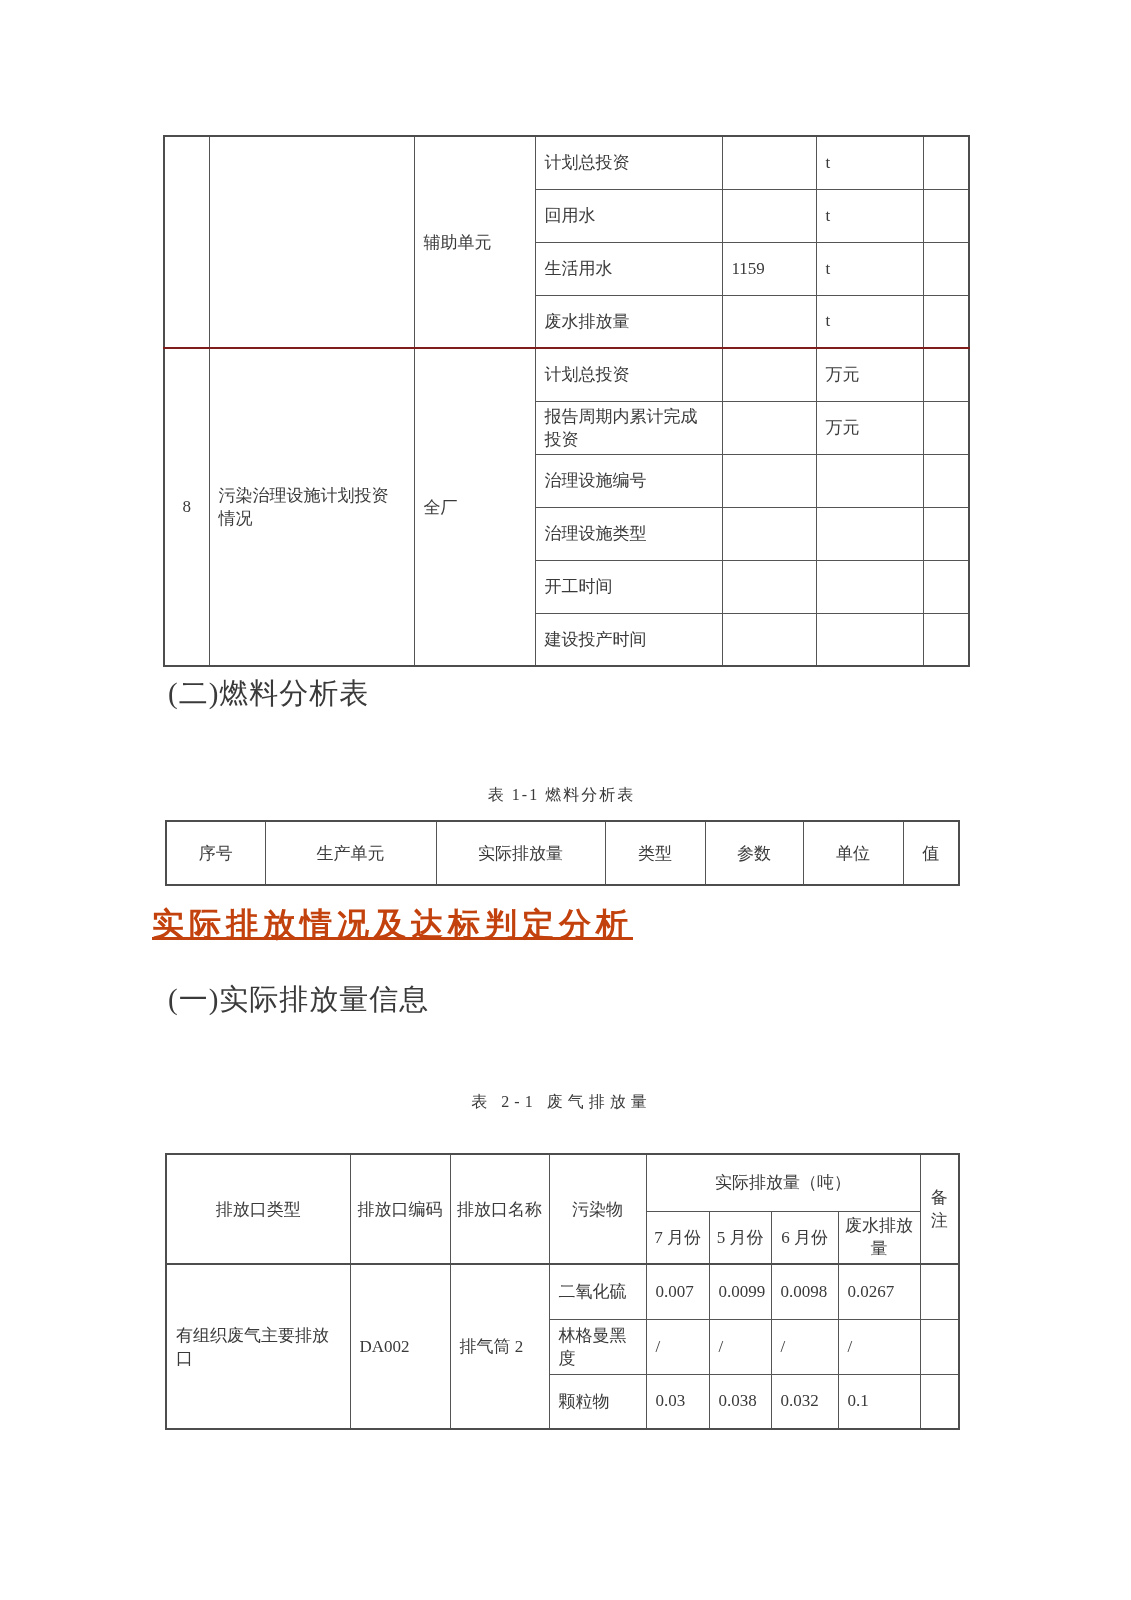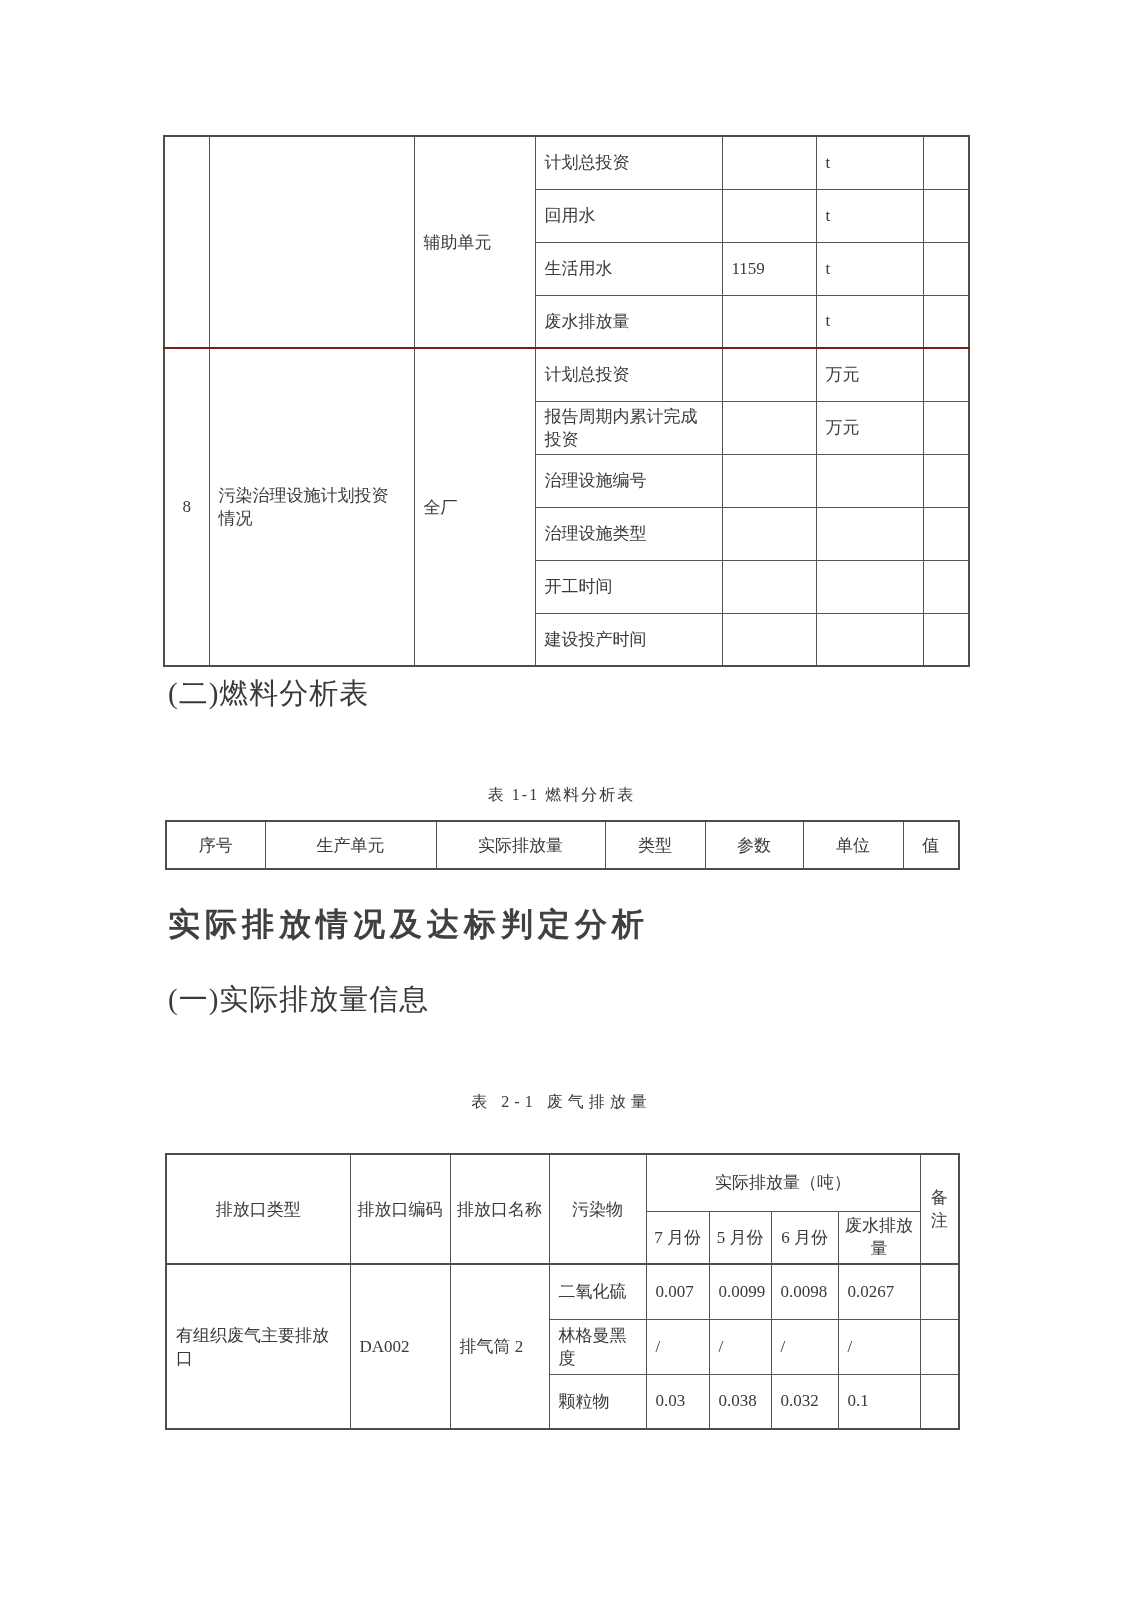--- a/index.html
+++ b/index.html
@@ -33,48 +33,49 @@
   .cl { text-align: left; padding: 0 9px; }
   .cc { text-align: center; padding: 0 2px; }
 
   
   #cont-table { left: 163px; top: 135px; width: 805px; }
   #cont-table tr { height: 53px; }
   #cont-table tr.sep td { border-top: 2px solid #7f1d1d; }
 
   
   #fuel-table { left: 165px; top: 820px; width: 793px; }
-  #fuel-table tr { height: 48px; margin-top: 8px; }
+  #fuel-table tr { height: 64px; margin-top: 8px; }
 
   
   #emission-table { left: 165px; top: 1153px; width: 793px; }
   #emission-table tr.h1 { height: 57px; }
   #emission-table tr.h2 { height: 53px; }
   #emission-table tr.dr { height: 55px; }
   #emission-table tr.h2 th { border-bottom: 2px solid #4d4d4d; }
   #emission-table th.span2 { border-bottom: 2px solid #4d4d4d; }
 
   .heading-2 {
     position: absolute;
     left: 168px;
     font-size: 29px;
     letter-spacing: 1px;
     white-space: nowrap;
   }
   #sec-fuel { top: 674px; }
   #sec-actual { top: 980px; }
   #main-heading {
     position: absolute;
-    left: 168px;
+    left: 152px;
     top: 903px;
     font-size: 32px;
     font-weight: bold;
     letter-spacing: 5px;
-    color: #404040;
+    color: #c2410c;
     white-space: nowrap;
+    text-decoration: underline;
   }
   .tbl-caption {
     position: absolute;
     left: 165px;
     width: 793px;
     text-align: center;
     font-size: 16px;
     white-space: nowrap;
   }
   #cap-fuel { top: 785px; letter-spacing: 2px; }

